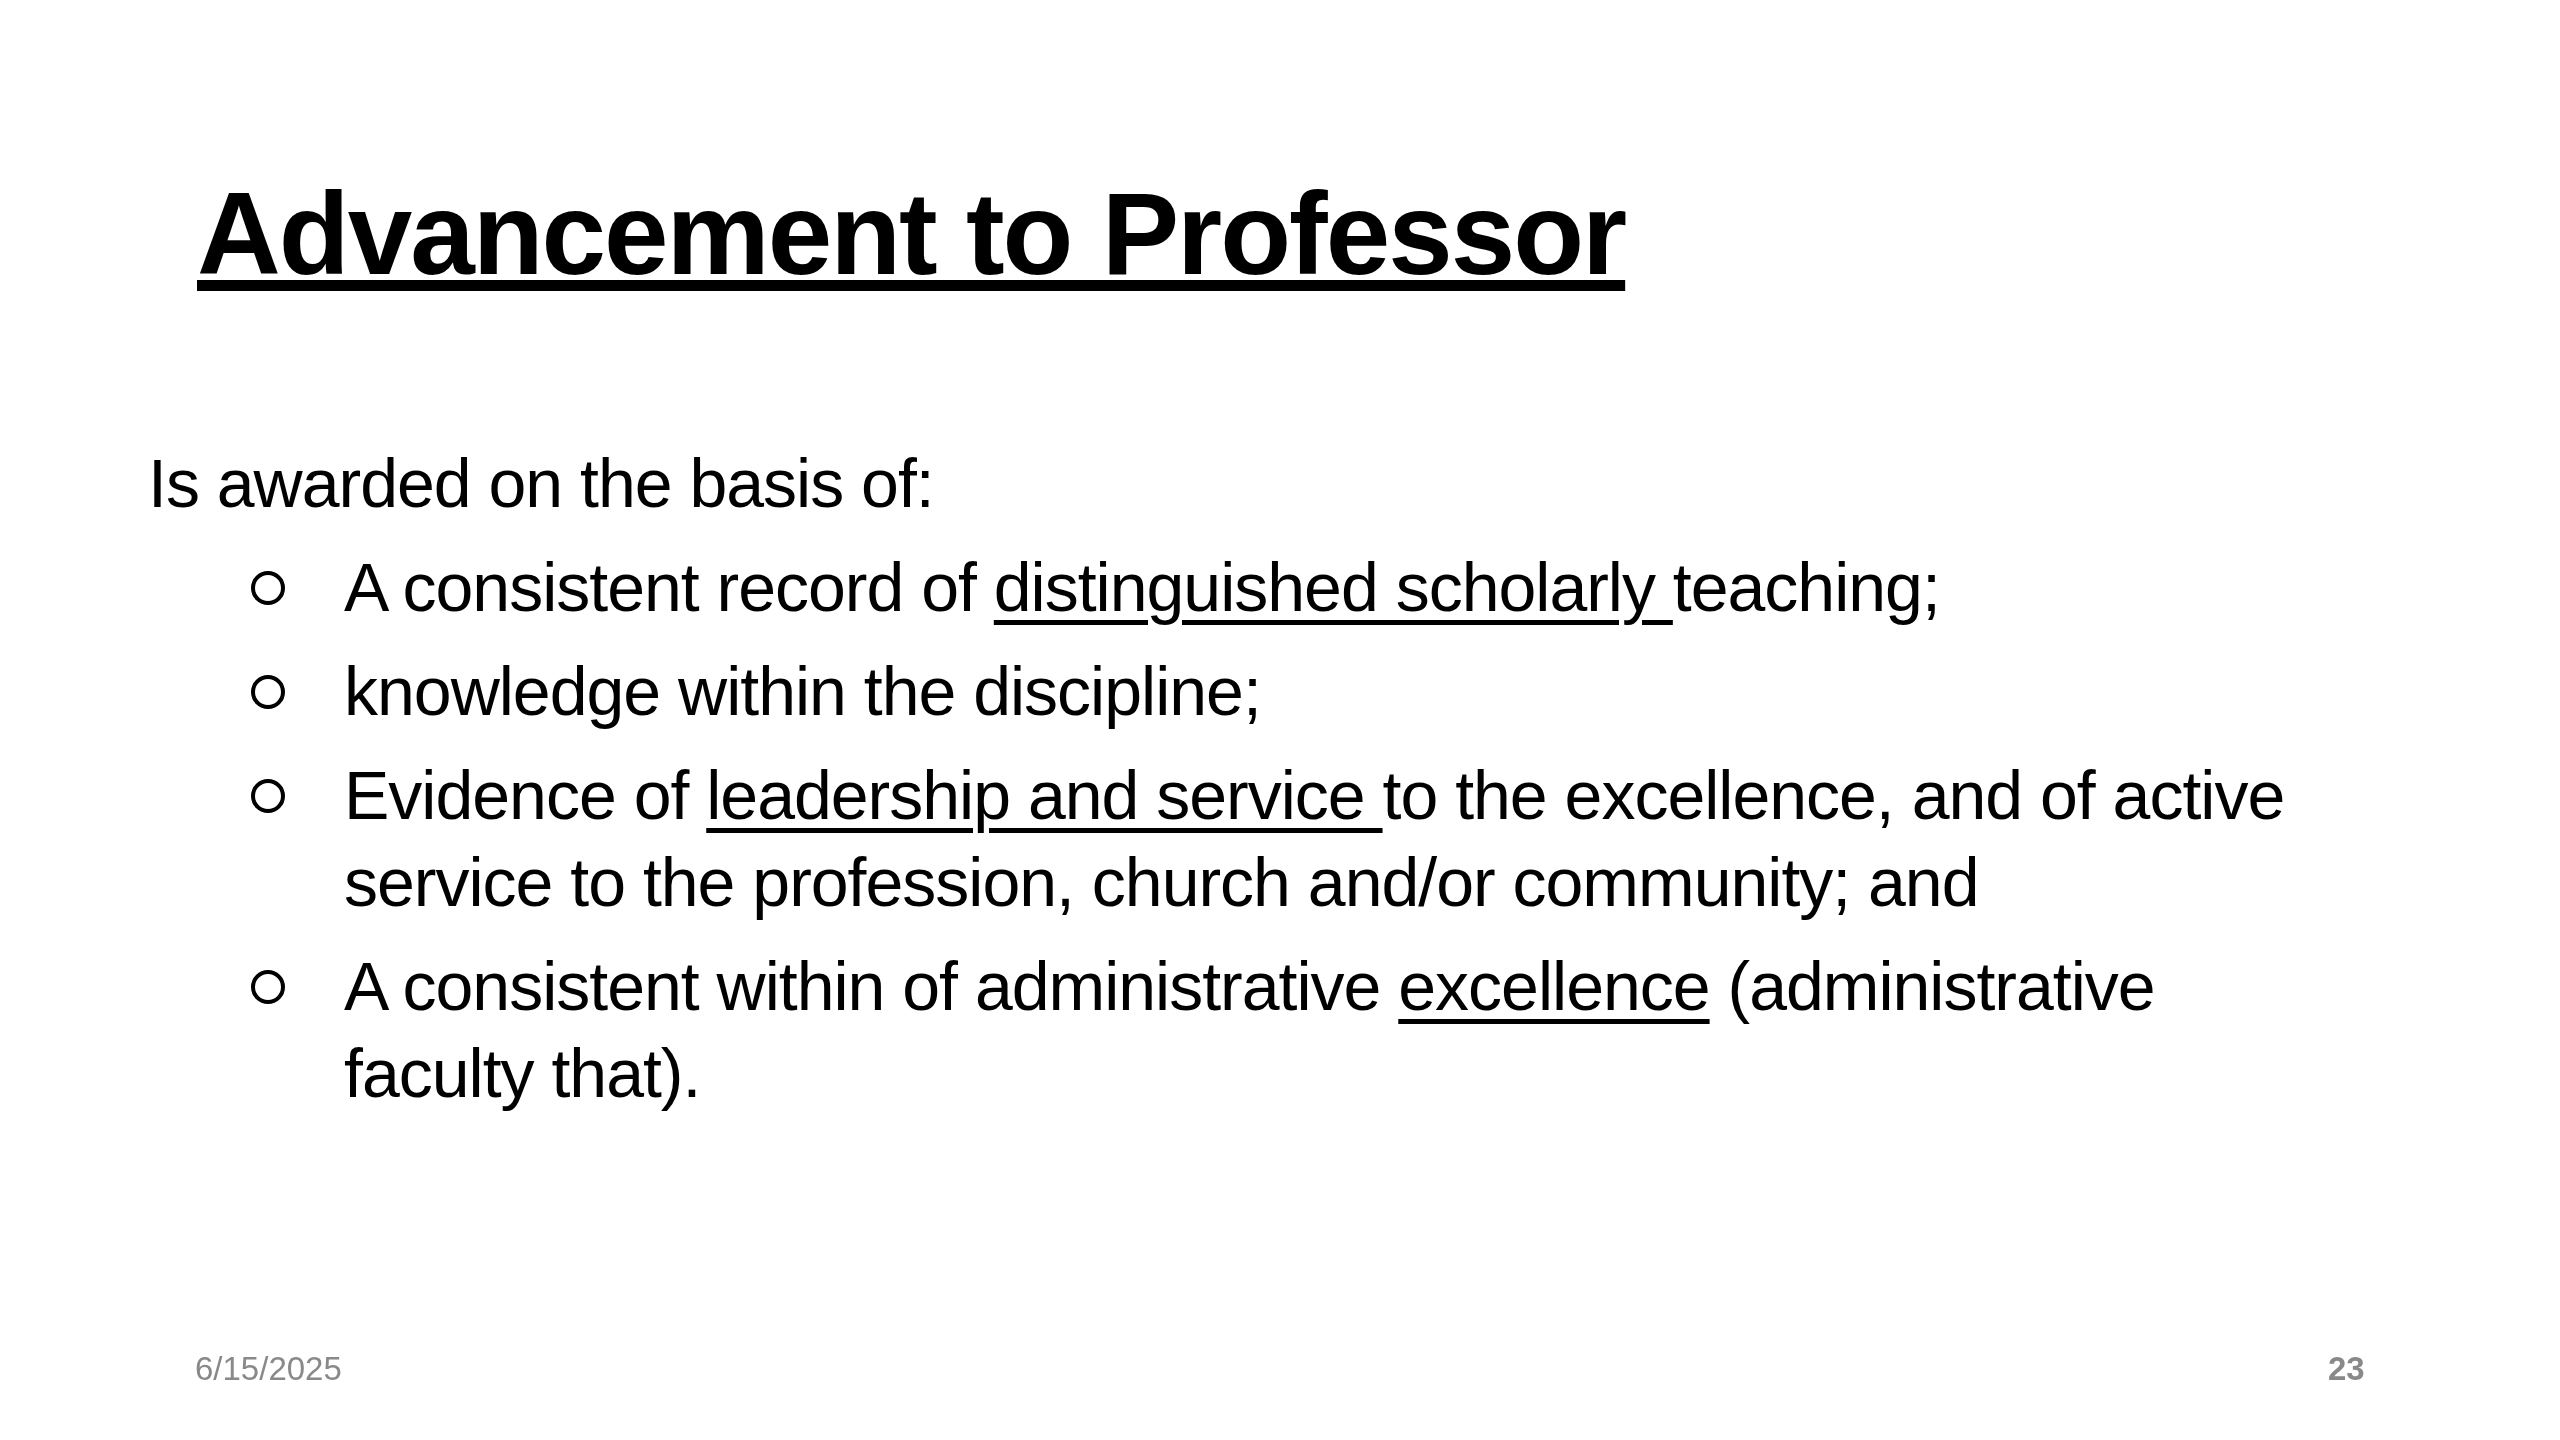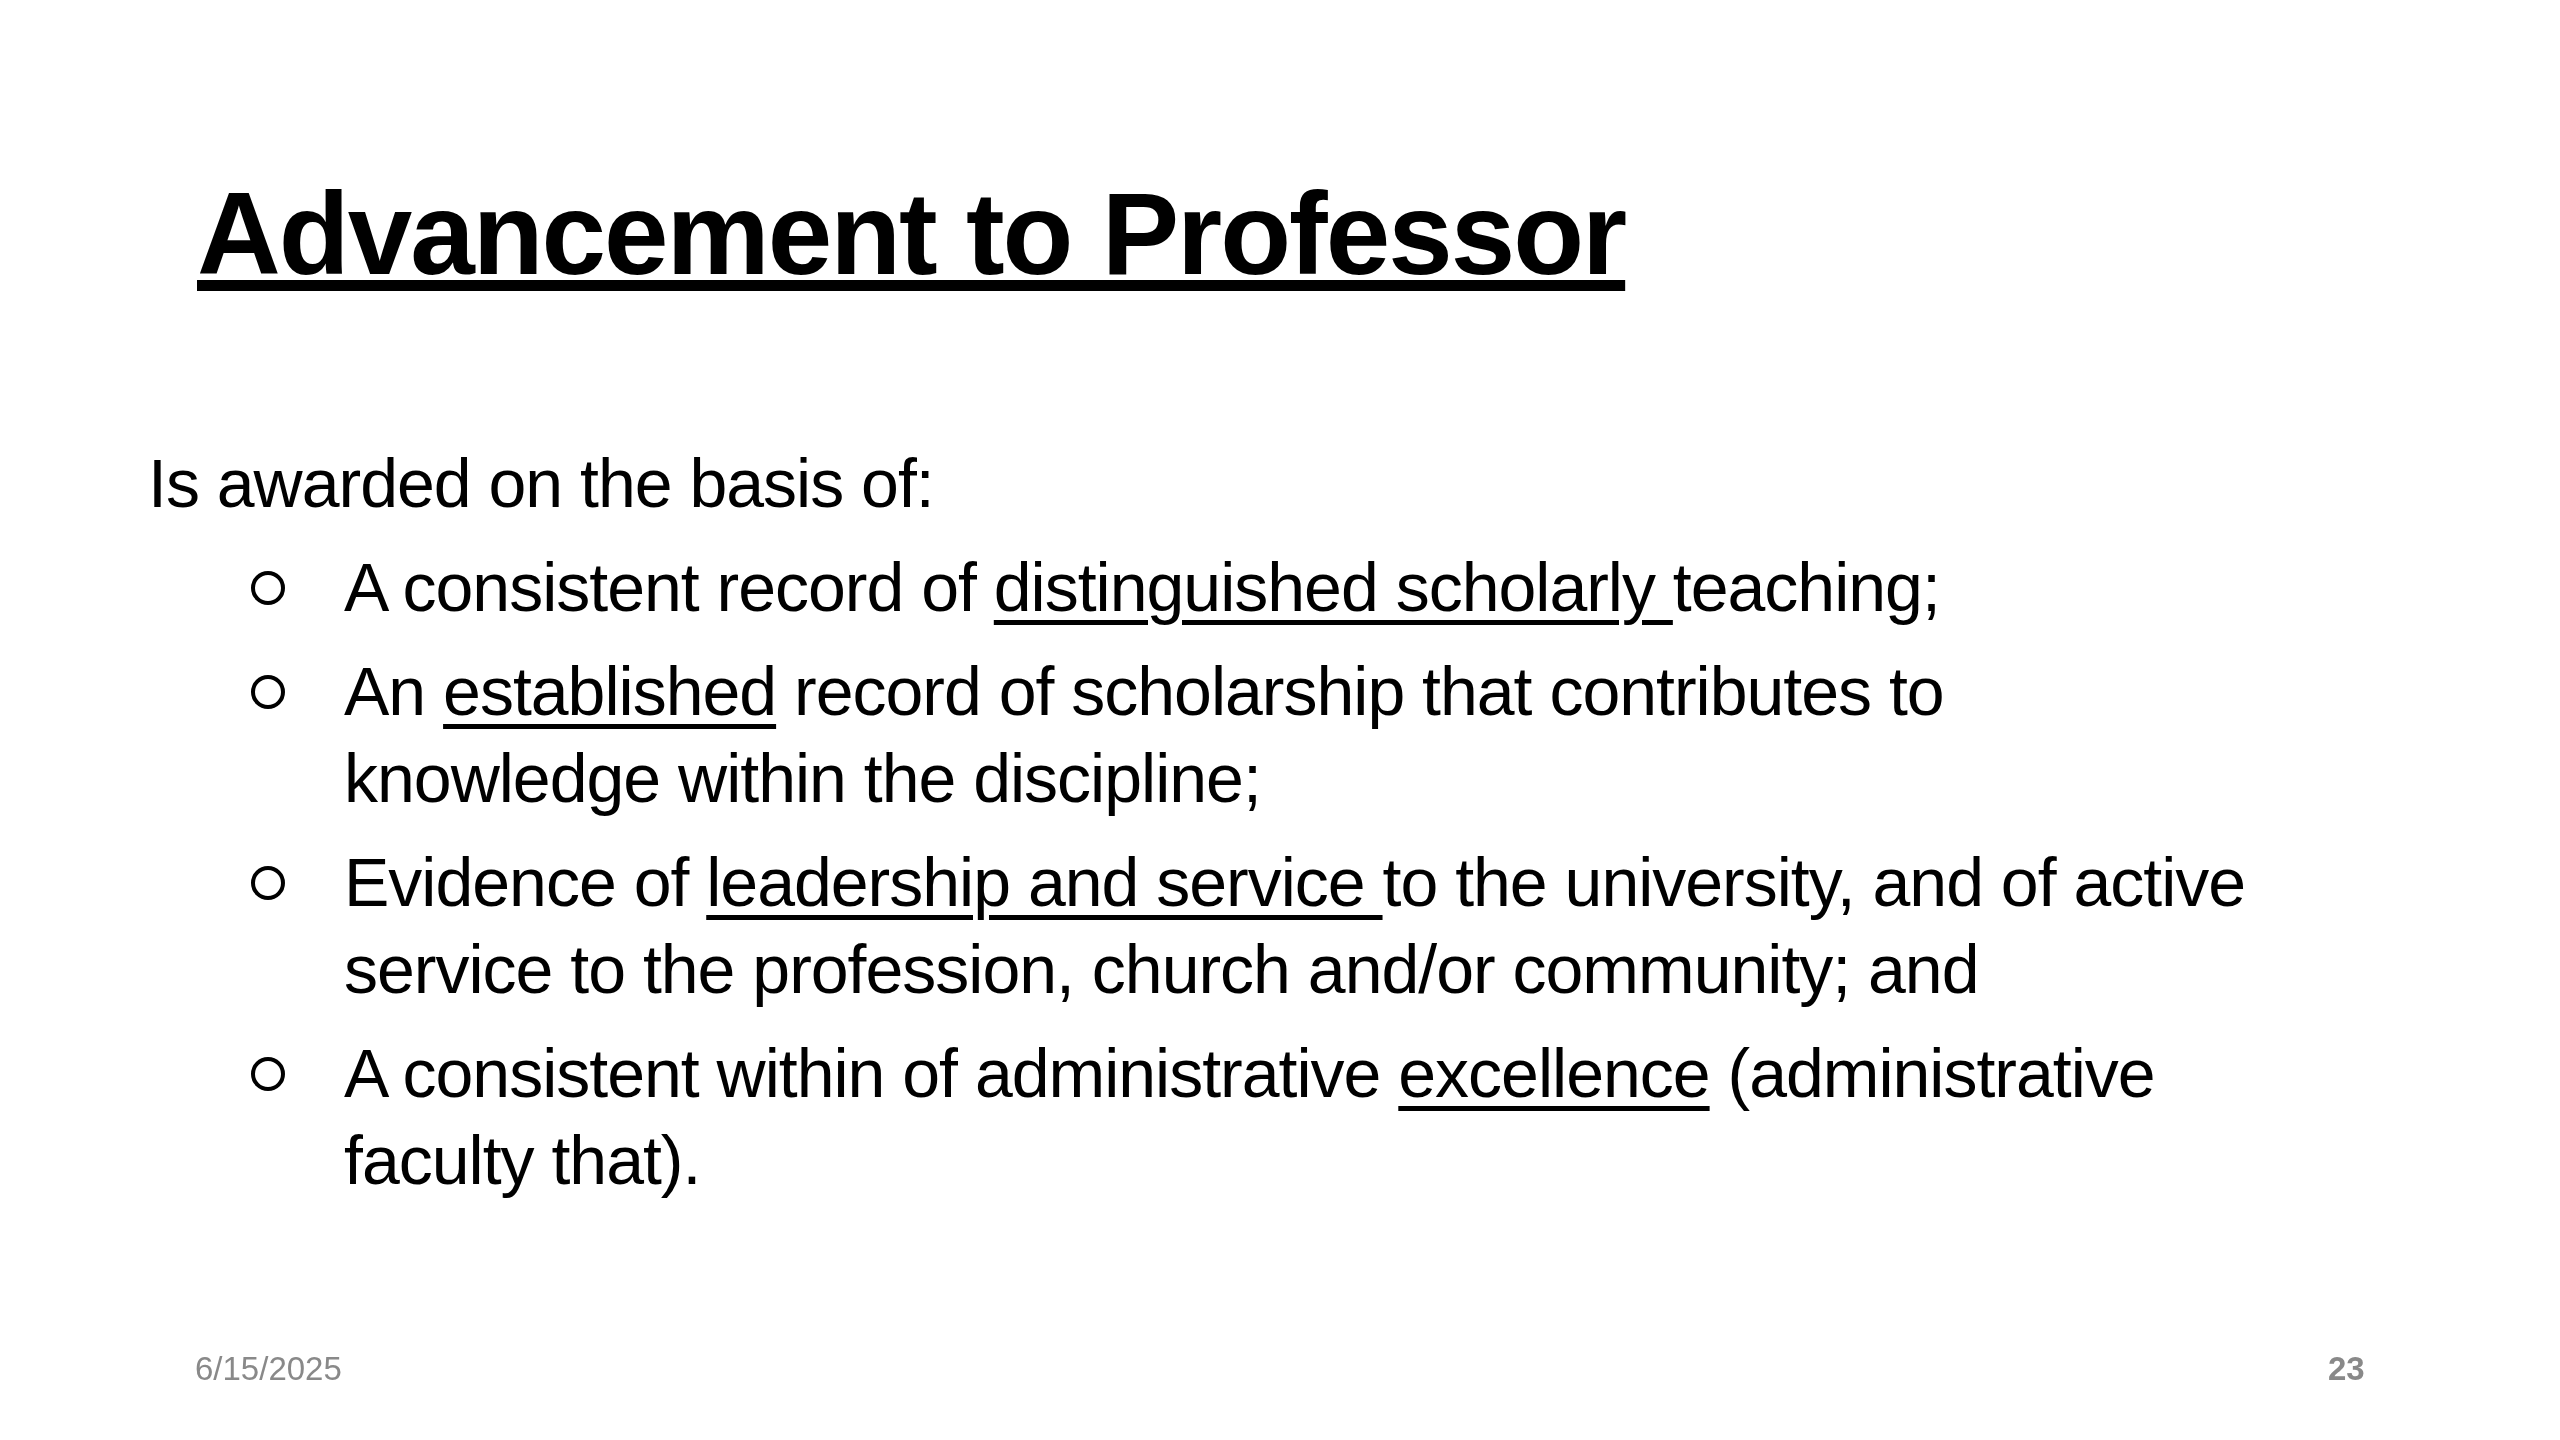--- a/index.html
+++ b/index.html
@@ -111,30 +111,29 @@
           </span>
           <div class="bullet-lines">
             <div class="line"><span>A consistent record of </span><span class="u">distinguished scholarly </span><span>teaching;</span></div>
           </div>
         </div>
         <div class="bullet-row">
           <span class="bullet-marker">
             <span class="bullet-circle"></span>
           </span>
           <div class="bullet-lines">
-            <div class="line"><span>An </span><span class="u">established</span><span> record of scholarship that contributes to</span></div>
             <div class="line"><span>knowledge within the discipline;</span></div>
           </div>
         </div>
         <div class="bullet-row">
           <span class="bullet-marker">
             <span class="bullet-circle"></span>
           </span>
           <div class="bullet-lines">
-            <div class="line"><span>Evidence of </span><span class="u">leadership and service </span><span>to the university, and of active</span></div>
+            <div class="line"><span>Evidence of </span><span class="u">leadership and service </span><span>to the excellence, and of active</span></div>
             <div class="line"><span>service to the profession, church and/or community; and</span></div>
           </div>
         </div>
         <div class="bullet-row">
           <span class="bullet-marker">
             <span class="bullet-circle"></span>
           </span>
           <div class="bullet-lines">
             <div class="line"><span>A consistent within of administrative </span><span class="u">excellence</span><span> (administrative</span></div>
             <div class="line"><span>faculty that).</span></div>

